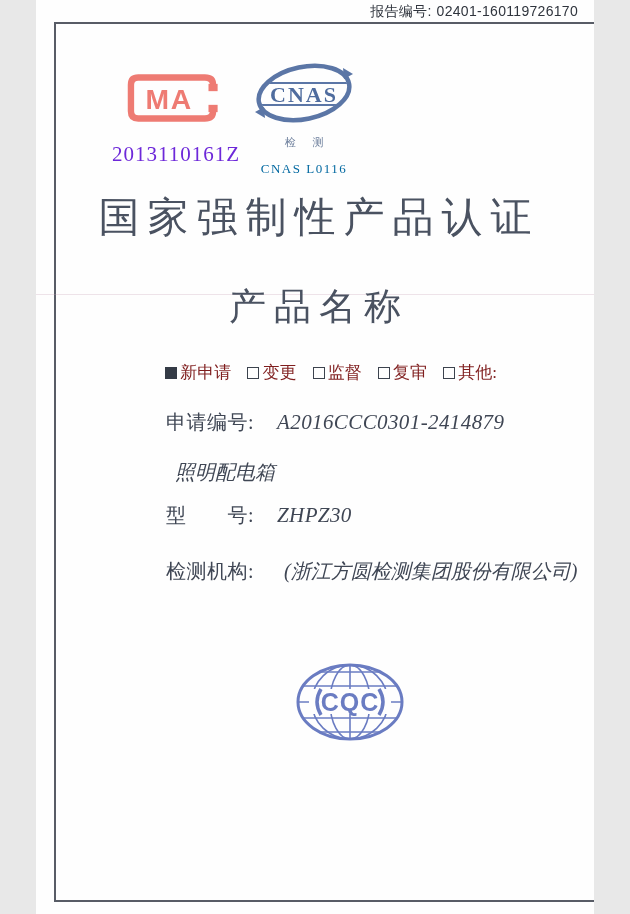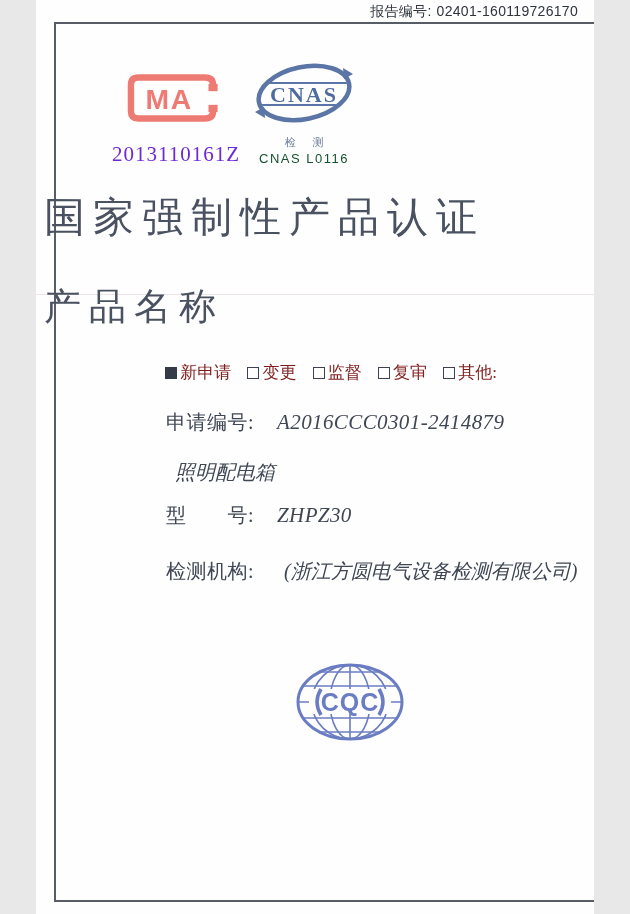--- a/index.html
+++ b/index.html
@@ -29,26 +29,26 @@
   
   .cma-block{position:absolute;left:76px;top:72px;width:120px;text-align:center;}
   .cma-num{
     margin-top:14px;font-size:21px;letter-spacing:1px;color:#6d28d9;
     font-family:"Liberation Serif",serif;
   }
   
   .cnas-block{position:absolute;left:216px;top:62px;width:104px;text-align:center;color:#5b76a6;}
   .cnas-cap1{font-size:11px;letter-spacing:7px;padding-left:7px;margin-top:3px;color:#6d7f9c;}
   .cnas-cap2{
-    font-size:13px;letter-spacing:1.5px;margin-top:1px;color:#14532d;
-    font-family:Liberation Sans, sans-serif;
+    font-size:13px;letter-spacing:1.5px;margin-top:11px;color:#0369a1;
+    font-family:Liberation Serif, serif;
   }
   
   .title1,.title2{
-    position:absolute;left:0;width:100%;margin:0;text-align:left;
+    position:absolute;left:0;width:100%;margin:0;text-align:center;
     font-weight:normal;color:#4a5261;
   }
   .title1{top:190px;font-size:41px;letter-spacing:8px;text-indent:8px;}
   .title2{top:282px;font-size:37px;letter-spacing:8px;text-indent:8px;}
   
   .cb-row{
     position:absolute;top:361px;left:16px;width:100%;text-align:center;
     font-size:17px;color:#7f1d1d;
   }
   .cb-group{display:inline-block;margin:0 6px;white-space:nowrap;}
@@ -144,21 +144,21 @@
   </div>
 
   <div class="field-row" style="top:502px">
     <span class="f-label">型　　号:</span>
     <span class="f-value f-latin">ZHPZ30</span>
   </div>
 
   <div class="field-row" style="top:558px">
     <span class="f-label">检测机构:</span>
     <span class="f-value">
-      <span class="f-line2">(浙江方圆电气设备检测有限公司)</span>
+      <span class="f-line2">(浙江方圆检测集团股份有限公司)</span>
     </span>
   </div>
 
   <div class="cqc-block">
     <svg width="112" height="82" viewBox="0 0 112 82">
       <defs>
         <clipPath id="cqcclip">
             <ellipse cx="56" cy="41" rx="52" ry="37"></ellipse>
           </clipPath>
       </defs>

